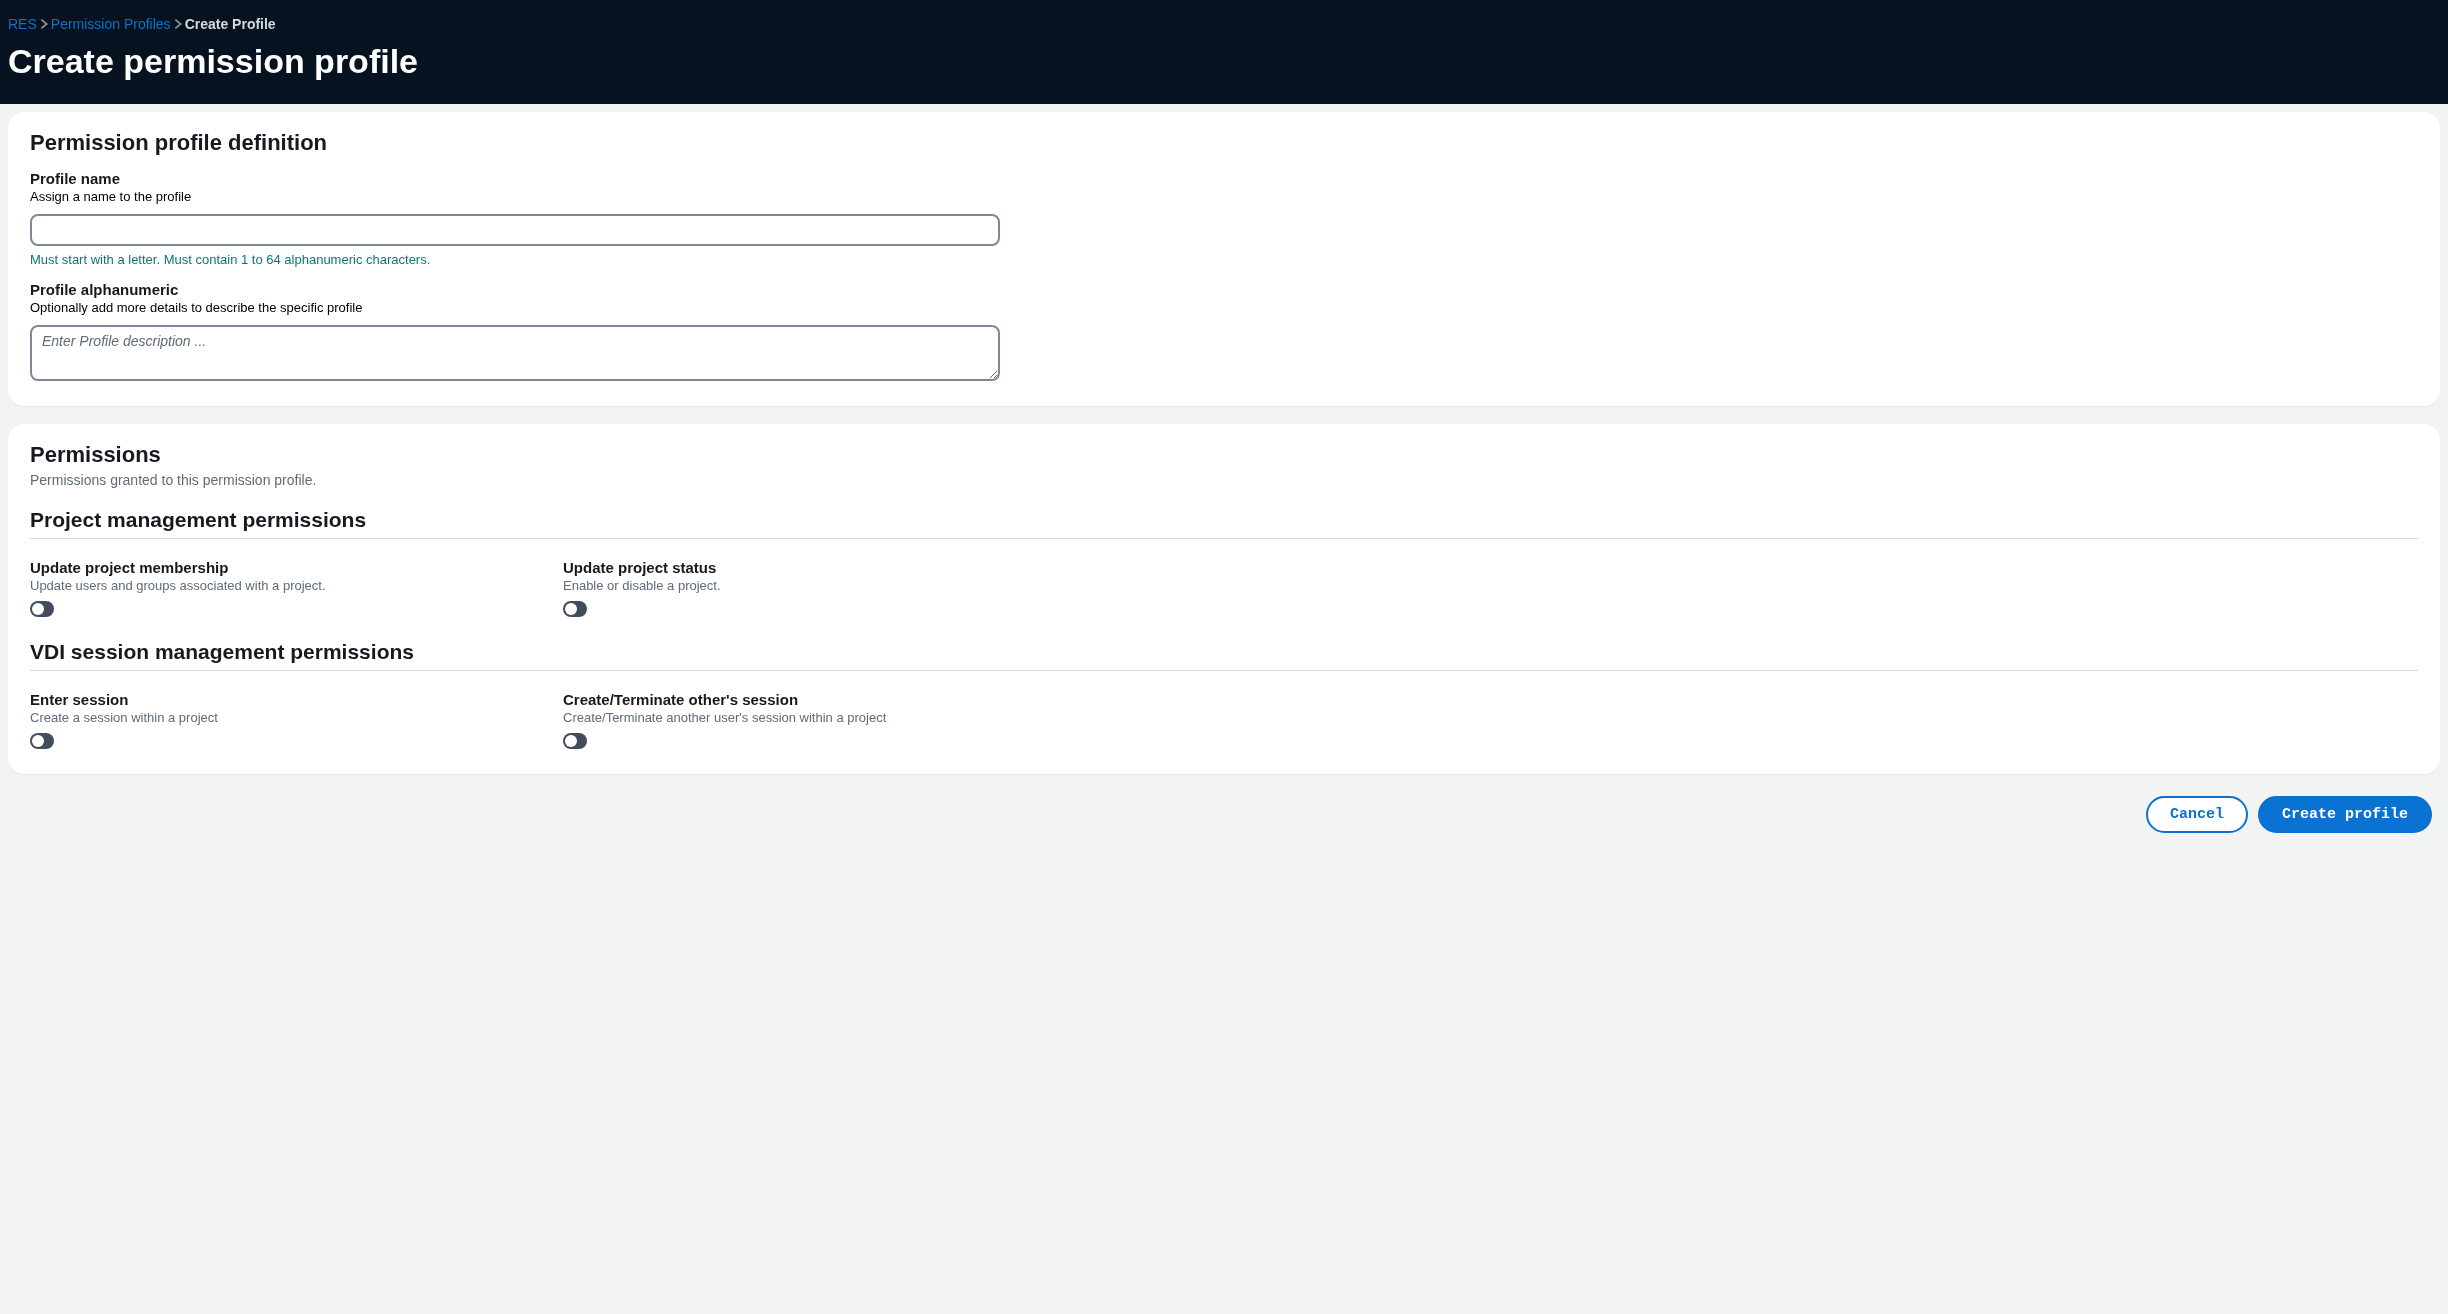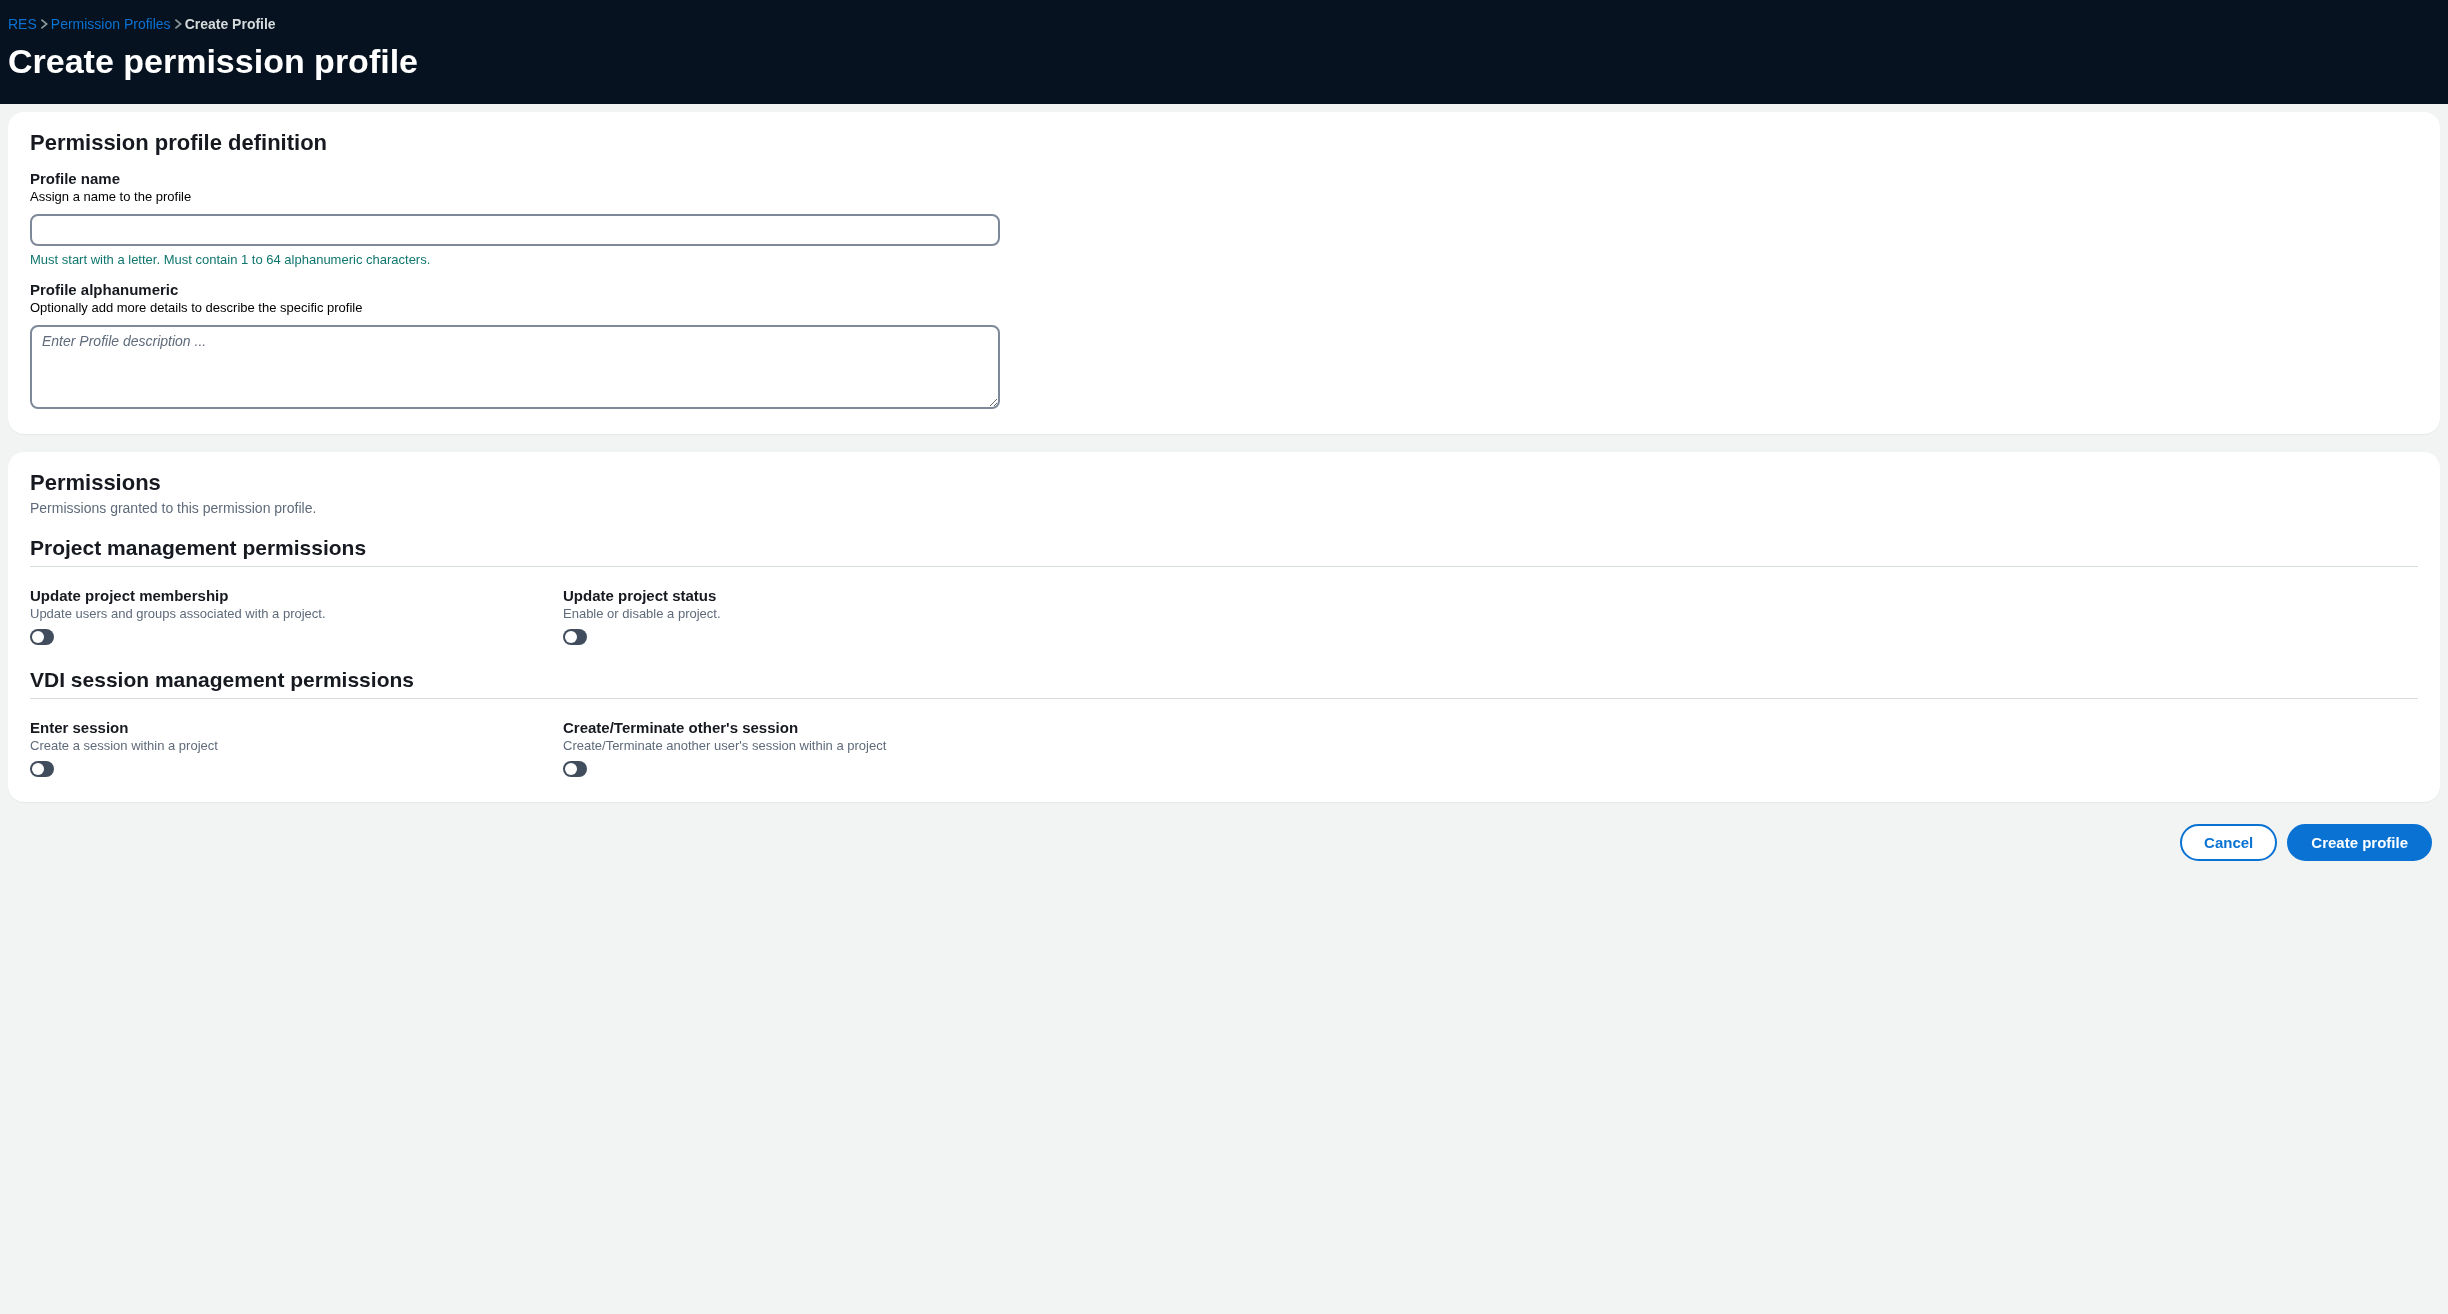--- a/index.html
+++ b/index.html
@@ -52,21 +52,21 @@
   .field-input {
     width: 970px;
     max-width: 100%;
     margin-top: 10px;
     border: 2px solid #7d8998;
     border-radius: 8px;
     padding: 6px 10px;
     font-size: 14px;
     font-family: inherit;
   }
-  textarea.field-input { height: 84px; resize: both; }
+  textarea.field-input { height: 56px; resize: both; }
   textarea.field-input::placeholder { font-style: italic; color: #5f6b7a; }
   .constraint { font-size: 13px; color: #0f766e; margin-top: 6px; }
   .section-title {
     font-size: 21px;
     font-weight: 800;
     margin-top: 20px;
     padding-bottom: 6px;
     border-bottom: 1px solid #d5dbdb;
   }
   .perm-row {
@@ -104,21 +104,21 @@
     justify-content: flex-end;
     gap: 10px;
     padding: 4px 8px 20px 8px;
   }
   .btn {
     border-radius: 20px;
     padding: 8px 22px;
     font-size: 15px;
     font-weight: 700;
     cursor: pointer;
-    font-family: Liberation Sans, sans-serif;
+    font-family: Liberation Mono, monospace;
   }
   .btn-secondary {
     background: #ffffff;
     color: #0972d3;
     border: 2px solid #0972d3;
   }
   .btn-primary {
     background: #0972d3;
     color: #ffffff;
     border: 2px solid #0972d3;

